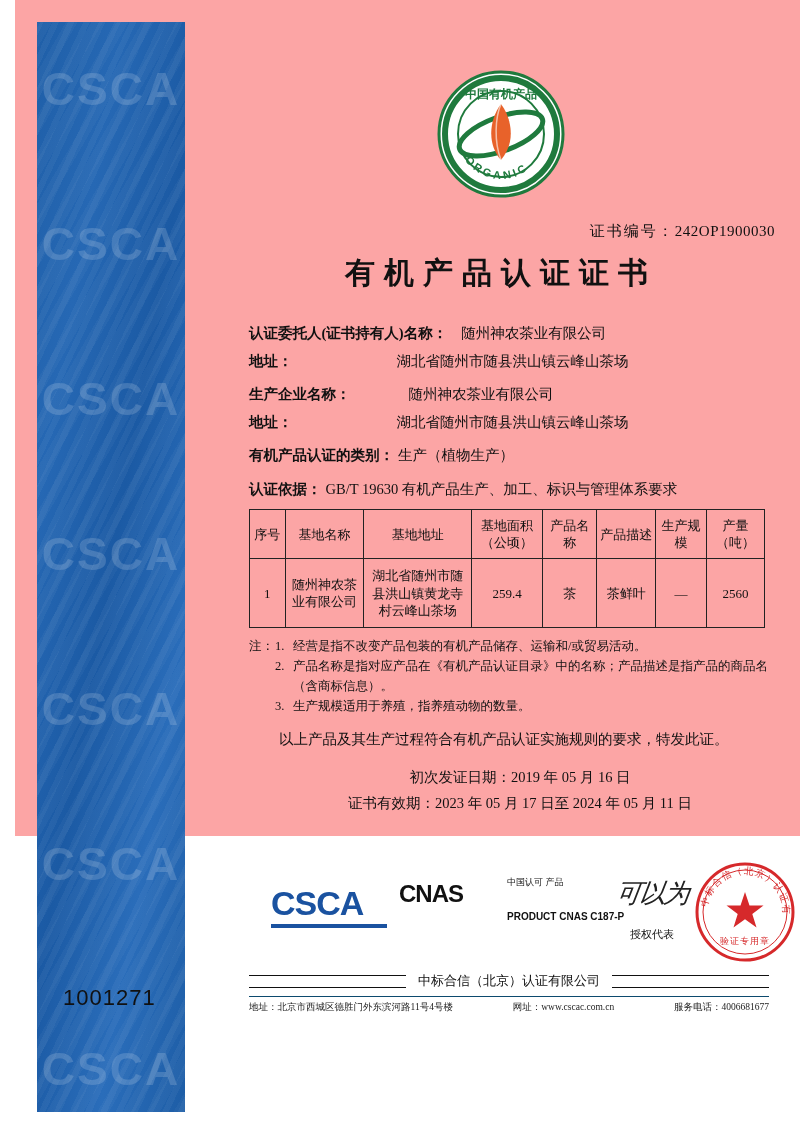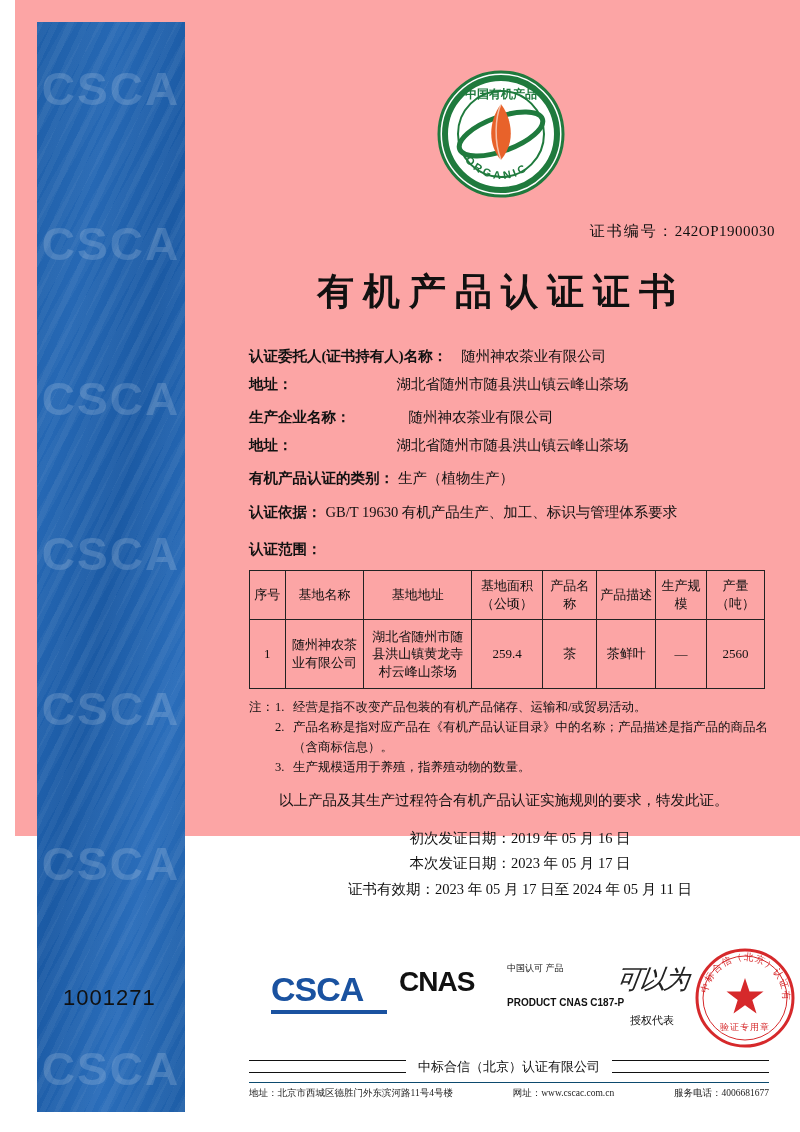--- a/index.html
+++ b/index.html
@@ -45,22 +45,22 @@
   .logo svg{display:block;}
   
   .cert-no{
     margin-top:22px;text-align:right;padding-right:16px;
     font-size:15px;letter-spacing:.5px;
   }
   .cert-no .label{letter-spacing:2px;}
   .cert-no .val{font-family:"Liberation Serif", serif;}
   
   .title{
-    margin-top:26px;text-align:center;
-    font-size:37px;font-weight:700;letter-spacing:9px;
+    margin-top:12px;text-align:center;
+    font-size:30px;font-weight:700;letter-spacing:9px;
     font-family:"DejaVu Serif", serif;
   }
   
   .fields{margin-top:26px;padding-left:38px;font-size:14.5px;line-height:1.9;}
   .row{display:flex;}
   .row .k{white-space:nowrap;font-weight:700;}
   .row .v{margin-left:14px;}
   .group{margin-bottom:6px;}
   .basis{margin-top:6px;}
   .scope-label{margin-top:10px;font-weight:700;}
@@ -92,21 +92,21 @@
   .statement{margin:14px 0 0 38px;font-size:14.5px;text-indent:30px;}
   
   .dates{margin:16px 0 0 38px;font-size:14.5px;line-height:1.75;text-align:center;}
   
   .seals{
     position:relative;margin:42px 0 0 38px;width:520px;height:110px;
   }
   .csca{position:absolute;left:22px;top:26px;font-family:"Liberation Sans", sans-serif;font-weight:700;font-size:34px;color:#1a52a0;letter-spacing:-1px;}
   .csca-line{position:absolute;left:22px;top:66px;width:116px;height:4px;background:#1a52a0;}
   .cnas{position:absolute;left:150px;top:22px;}
-  .cnas .big{font-family:"Liberation Sans", sans-serif;font-weight:700;font-size:28px;color:#111;letter-spacing:-1px;}
+  .cnas .big{font-family:"Liberation Sans", sans-serif;font-weight:700;font-size:24px;color:#111;letter-spacing:-1px;}
   .cnas-side{position:absolute;left:258px;top:18px;font-size:9px;line-height:1.35;color:#111;font-family:"Liberation Sans", sans-serif;}
   .cnas-sub{position:absolute;left:258px;top:52px;font-size:10px;line-height:1.35;color:#111;font-family:"Liberation Sans", sans-serif;font-weight:700;}
   .sign{position:absolute;left:358px;top:18px;width:90px;text-align:center;}
   .sign .scribble{font-family:"DejaVu Serif", serif;font-size:26px;font-style:italic;color:#222;letter-spacing:-2px;transform:skewX(-8deg);}
   .sign .cap{margin-top:16px;font-size:11px;}
   .redseal{position:absolute;left:444px;top:2px;width:104px;height:104px;}
   
   .footer{
     margin:4px 0 0 38px;width:520px;
   }
@@ -190,21 +190,20 @@
       <div class="row">
         <span class="k">有机产品认证的类别：</span>
         <span class="v" style="margin-left:4px">生产（植物生产）</span>
       </div>
 
       <div class="row basis">
         <span class="k">认证依据：</span>
         <span class="v" style="margin-left:4px">GB/T 19630 有机产品生产、加工、标识与管理体系要求</span>
       </div>
 
-      <div class="scope-label">认证范围：</div>
     </div>
 
     <table class="scope">
       <thead>
         <tr>
           <th class="c-seq">序号</th>
           <th class="c-name">基地名称</th>
           <th class="c-addr">基地地址</th>
           <th class="c-area">基地面积（公顷）</th>
           <th class="c-pname">产品名称</th>
@@ -243,23 +242,20 @@
       </div>
     </div>
 
     <div class="statement">以上产品及其生产过程符合有机产品认证实施规则的要求，特发此证。</div>
 
     <div class="dates">
       <div>
         <span>初次发证日期：</span><span>2019 年 05 月 16 日</span>
       </div>
       <div>
-        <span>本次发证日期：</span><span>2023 年 05 月 17 日</span>
-      </div>
-      <div>
         <span>证书有效期：</span><span>2023 年 05 月 17 日至 2024 年 05 月 11 日</span>
       </div>
     </div>
 
     <div class="seals">
       <div class="csca">CSCA</div>
       <div class="csca-line"></div>
 
       <div class="cnas">
         <span class="big">CNAS</span>

